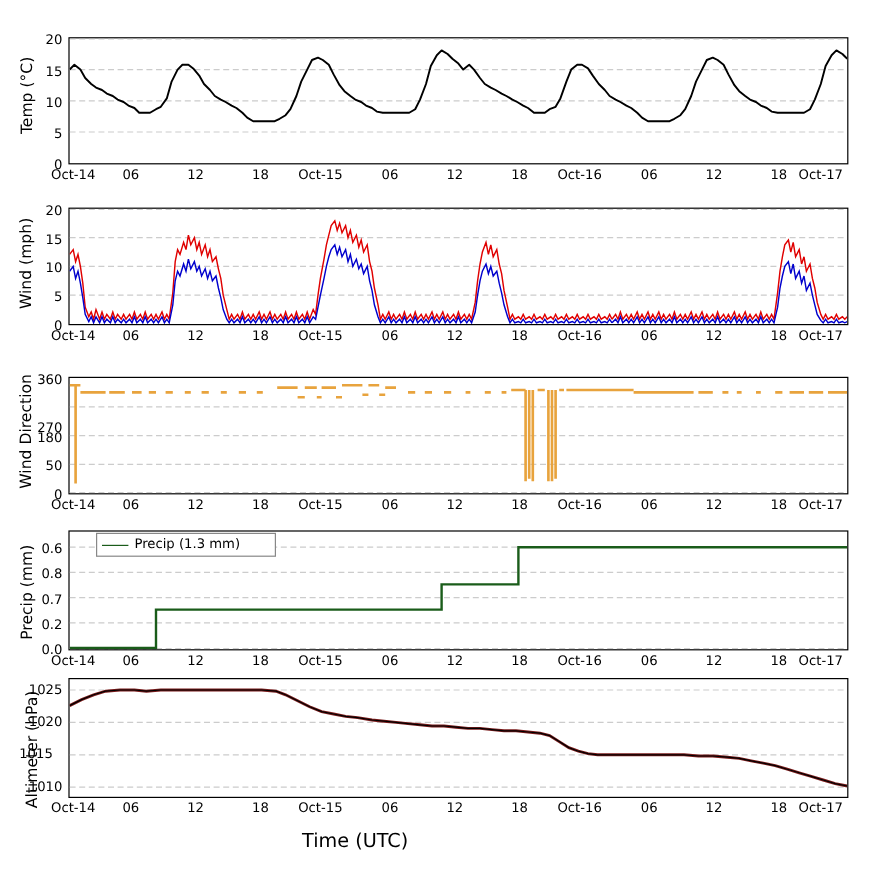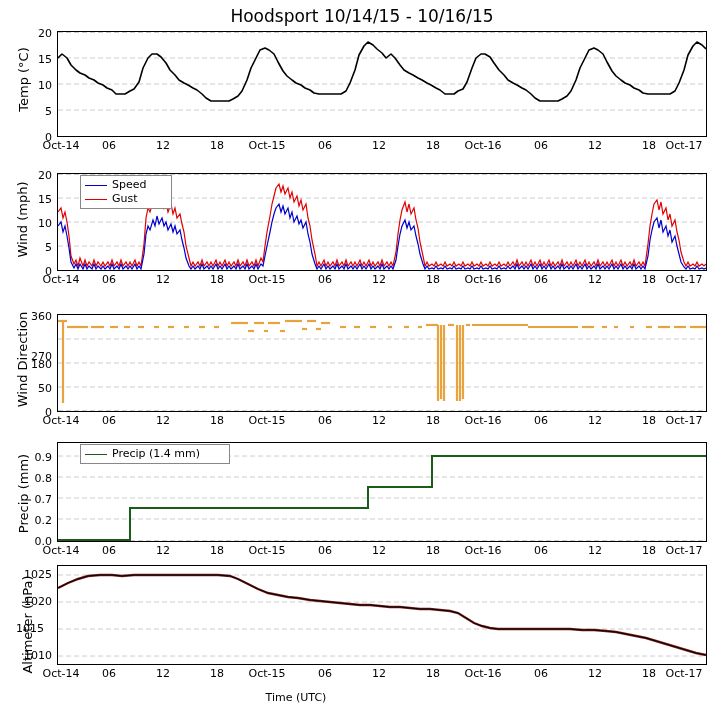--- a/index.html
+++ b/index.html
@@ -23,35 +23,34 @@
     font-size:13px;
     transform-origin:center center;
     white-space:nowrap;
     text-align:center;
   }
   .tick{
     position:absolute;font-size:11px;color:#000;white-space:nowrap;
   }
   .ytick{position:absolute;font-size:11px;color:#000;text-align:right;white-space:nowrap;}
   .xlabel{
-    position:absolute;width:592px;text-align:center;font-size:11px;
+    position:absolute;width:592px;text-align:center;font-size:16px;
   }
   .legend{
     position:absolute;border:1px solid #888;background:#fff;
     font-size:11px;padding:2px 5px 3px 4px;box-sizing:border-box;
   }
   .legend .row{display:flex;align-items:center;height:14px;}
   .legend .swatch{width:22px;height:0;border-top:1.6px solid #000;margin-right:5px;}
   .legend .lbl{font-size:11px;line-height:12px;}
 </style>
 </head>
 <body>
 <div id="root">
 
-<div class="title">Hoodsport 10/14/15 - 10/16/15</div>
 
 <div class="panel" style="left:0;top:0;width:724px;height:150px;">
   <div class="ylabel" style="left:-22px;top:72px;width:90px;transform:rotate(-90deg);">Temp (°C)</div>
 
   <div class="ytick" style="left:26px;top:131px;width:26px;">0</div>
   <div class="ytick" style="left:26px;top:105px;width:26px;">5</div>
   <div class="ytick" style="left:26px;top:79px;width:26px;">10</div>
   <div class="ytick" style="left:26px;top:53px;width:26px;">15</div>
   <div class="ytick" style="left:26px;top:27px;width:26px;">20</div>
 
@@ -103,30 +102,20 @@
 
       <polyline fill="none" stroke="#e00000" stroke-width="1.2" points="0,38 3,34 5,44 7,38 9,48 11,62 13,82 16,90 18,86 20,92 22,84 25,92 27,86 29,92 31,88 34,92 36,86 38,92 40,88 43,92 45,88 47,92 50,88 52,92 54,86 56,92 59,88 61,92 63,86 65,92 68,88 70,92 72,88 74,92 77,86 79,92 81,88 83,92 86,70 88,44 90,34 92,38 95,28 97,34 99,22 101,30 104,24 106,34 108,28 110,38 113,30 115,40 117,34 119,44 122,40 124,50 126,58 128,72 131,84 133,92 135,88 137,92 140,88 142,92 144,86 146,92 149,88 151,92 153,88 155,92 158,86 160,92 162,88 164,92 167,86 169,92 171,88 173,92 176,88 178,92 180,86 182,92 185,88 187,92 189,86 191,92 194,88 196,92 198,86 200,92 203,84 205,88 207,72 209,58 212,42 214,30 216,22 218,14 221,10 223,18 225,12 227,20 230,14 232,24 234,18 236,28 239,22 241,32 243,26 245,36 248,30 250,44 252,52 254,66 257,80 259,92 261,88 263,92 266,86 268,92 270,88 272,92 275,88 277,92 279,86 281,92 284,88 286,92 288,86 290,92 293,88 295,92 297,88 299,92 302,86 304,92 306,88 308,92 311,86 313,92 315,88 317,92 320,88 322,92 324,86 326,92 329,88 331,92 333,88 335,92 338,78 340,60 342,46 344,36 347,28 349,38 351,30 353,40 356,34 358,46 360,54 362,68 365,82 367,92 369,88 371,92 374,90 376,92 378,88 380,92 383,90 385,92 387,88 389,92 392,90 394,92 396,88 398,92 401,90 403,92 405,88 407,92 410,90 412,92 414,88 416,92 419,90 421,92 423,88 425,92 428,90 430,92 432,88 434,92 437,90 439,92 441,88 443,92 446,90 448,92 450,88 452,92"></polyline>
 
       <polyline fill="none" stroke="#0000cd" stroke-width="1.2" points="0,52 3,48 5,58 7,52 9,62 11,74 13,88 16,94 18,90 20,95 22,90 25,95 27,90 29,95 31,92 34,95 36,90 38,95 40,92 43,95 45,92 47,95 50,92 52,95 54,90 56,95 59,92 61,95 63,90 65,95 68,92 70,95 72,92 74,95 77,90 79,95 81,92 83,95 86,80 88,60 90,52 92,56 95,46 97,52 99,42 101,50 104,44 106,52 108,48 110,56 113,50 115,58 117,52 119,60 122,56 124,66 126,74 128,84 131,92 133,95 135,92 137,95 140,92 142,95 144,90 146,95 149,92 151,95 153,92 155,95 158,90 160,95 162,92 164,95 167,90 169,95 171,92 173,95 176,92 178,95 180,90 182,95 185,92 187,95 189,90 191,95 194,92 196,95 198,90 200,95 203,90 205,92 207,82 209,72 212,58 214,48 216,40 218,34 221,30 223,38 225,32 227,40 230,34 232,44 234,38 236,48 239,42 241,50 243,46 245,54 248,48 250,60 252,68 254,80 257,90 259,95 261,92 263,95 266,90 268,95 270,92 272,95 275,92 277,95 279,90 281,95 284,92 286,95 288,90 290,95 293,92 295,95 297,92 299,95 302,90 304,95 306,92 308,95 311,90 313,95 315,92 317,95 320,92 322,95 324,90 326,95 329,92 331,95 333,92 335,95 338,86 340,72 342,60 344,52 347,46 349,54 351,48 353,56 356,52 358,62 360,70 362,80 365,90 367,95 369,92 371,95 374,94 376,95 378,92 380,95 383,94 385,95 387,92 389,95 392,94 394,95 396,92 398,95 401,94 403,95 405,92 407,95 410,94 412,95 414,92 416,95 419,94 421,95 423,92 425,95 428,94 430,95 432,92 434,95 437,94 439,95 441,92 443,95 446,94 448,95 450,92 452,95"></polyline>
 
       <polyline fill="none" stroke="#e00000" stroke-width="1.2" points="452,92 455,88 457,92 459,86 461,92 464,88 466,92 468,88 470,92 473,86 475,92 477,88 479,92 482,86 484,92 486,88 488,92 491,86 493,92 495,88 497,92 500,88 502,92 504,86 506,92 509,88 511,92 513,88 515,92 518,86 520,92 522,88 524,92 527,86 529,92 531,88 533,92 536,88 538,92 540,86 542,92 545,88 547,92 549,88 551,92 554,86 556,92 558,88 560,92 563,86 565,92 567,88 569,92 572,88 574,92 576,86 578,92 581,88 583,92 585,88 587,92 590,70 592,52 594,40 596,30 599,26 601,36 603,28 605,40 608,34 610,46 612,40 614,52 617,46 619,58 621,66 623,78 626,88 628,92 630,88 632,92 635,90 637,92 639,88 641,92 644,90 646,92 648,90"></polyline>
       <polyline fill="none" stroke="#0000cd" stroke-width="1.2" points="452,95 455,92 457,95 459,90 461,95 464,92 466,95 468,92 470,95 473,90 475,95 477,92 479,95 482,90 484,95 486,92 488,95 491,90 493,95 495,92 497,95 500,92 502,95 504,90 506,95 509,92 511,95 513,92 515,95 518,90 520,95 522,92 524,95 527,90 529,95 531,92 533,95 536,92 538,95 540,90 542,95 545,92 547,95 549,92 551,95 554,90 556,95 558,92 560,95 563,90 565,95 567,92 569,95 572,92 574,95 576,90 578,95 581,92 583,95 585,92 587,95 590,82 592,66 594,56 596,48 599,44 601,54 603,46 605,58 608,52 610,62 612,56 614,68 617,62 619,72 621,80 623,88 626,93 628,95 630,92 632,95 635,94 637,95 639,92 641,95 644,94 646,95 648,94"></polyline>
     </svg>
   </div>
 
-  <div class="legend" style="left:80px;top:25px;width:92px;height:34px;">
-    <div class="row">
-      <span class="swatch" style="border-top-color:#0000cd;"></span>
-      <span class="lbl">Speed</span>
-    </div>
-    <div class="row">
-      <span class="swatch" style="border-top-color:#e00000;"></span>
-      <span class="lbl">Gust</span>
-    </div>
-  </div>
 
   <div class="tick" style="left:35px;top:123px;width:52px;text-align:center;">Oct-14</div>
   <div class="tick" style="left:92px;top:123px;width:34px;text-align:center;">06</div>
   <div class="tick" style="left:146px;top:123px;width:34px;text-align:center;">12</div>
   <div class="tick" style="left:200px;top:123px;width:34px;text-align:center;">18</div>
   <div class="tick" style="left:226px;top:123px;width:82px;text-align:center;">Oct-15</div>
   <div class="tick" style="left:308px;top:123px;width:34px;text-align:center;">06</div>
   <div class="tick" style="left:362px;top:123px;width:34px;text-align:center;">12</div>
   <div class="tick" style="left:416px;top:123px;width:34px;text-align:center;">18</div>
   <div class="tick" style="left:442px;top:123px;width:82px;text-align:center;">Oct-16</div>
@@ -231,39 +220,39 @@
   <div class="tick" style="left:658px;top:124px;width:52px;text-align:center;">Oct-17</div>
 </div>
 
 <div class="panel" style="left:0;top:430px;width:724px;height:135px;">
   <div class="ylabel" style="left:-30px;top:56px;width:106px;transform:rotate(-90deg);">Precip (mm)</div>
 
   <div class="ytick" style="left:14px;top:105px;width:38px;">0.0</div>
   <div class="ytick" style="left:14px;top:84px;width:38px;">0.2</div>
   <div class="ytick" style="left:14px;top:63px;width:38px;">0.7</div>
   <div class="ytick" style="left:14px;top:42px;width:38px;">0.8</div>
-  <div class="ytick" style="left:14px;top:21px;width:38px;">0.9</div>
+  <div class="ytick" style="left:14px;top:21px;width:38px;">0.6</div>
 
   <div class="plotbox" style="left:57px;top:12px;width:650px;height:100px;">
     <svg width="648" height="98" viewBox="0 0 648 98">
       <g stroke="#cccccc" stroke-width="1" stroke-dasharray="5,3">
         <line x1="0" y1="97.5" x2="648" y2="97.5"></line>
         <line x1="0" y1="76" x2="648" y2="76"></line>
         <line x1="0" y1="55" x2="648" y2="55"></line>
         <line x1="0" y1="34" x2="648" y2="34"></line>
         <line x1="0" y1="13" x2="648" y2="13"></line>
       </g>
       <polyline fill="none" stroke="#1a5c1a" stroke-width="2" points="0,97 72,97 72,65 310,65 310,44 374,44 374,13 648,13"></polyline>
     </svg>
   </div>
 
   <div class="legend" style="left:80px;top:14px;width:150px;height:20px;">
     <div class="row">
       <span class="swatch" style="border-top-color:#1a5c1a;"></span>
-      <span class="lbl">Precip (1.4 mm)</span>
+      <span class="lbl">Precip (1.3 mm)</span>
     </div>
   </div>
 
   <div class="tick" style="left:35px;top:114px;width:52px;text-align:center;">Oct-14</div>
   <div class="tick" style="left:92px;top:114px;width:34px;text-align:center;">06</div>
   <div class="tick" style="left:146px;top:114px;width:34px;text-align:center;">12</div>
   <div class="tick" style="left:200px;top:114px;width:34px;text-align:center;">18</div>
   <div class="tick" style="left:226px;top:114px;width:82px;text-align:center;">Oct-15</div>
   <div class="tick" style="left:308px;top:114px;width:34px;text-align:center;">06</div>
   <div class="tick" style="left:362px;top:114px;width:34px;text-align:center;">12</div>

